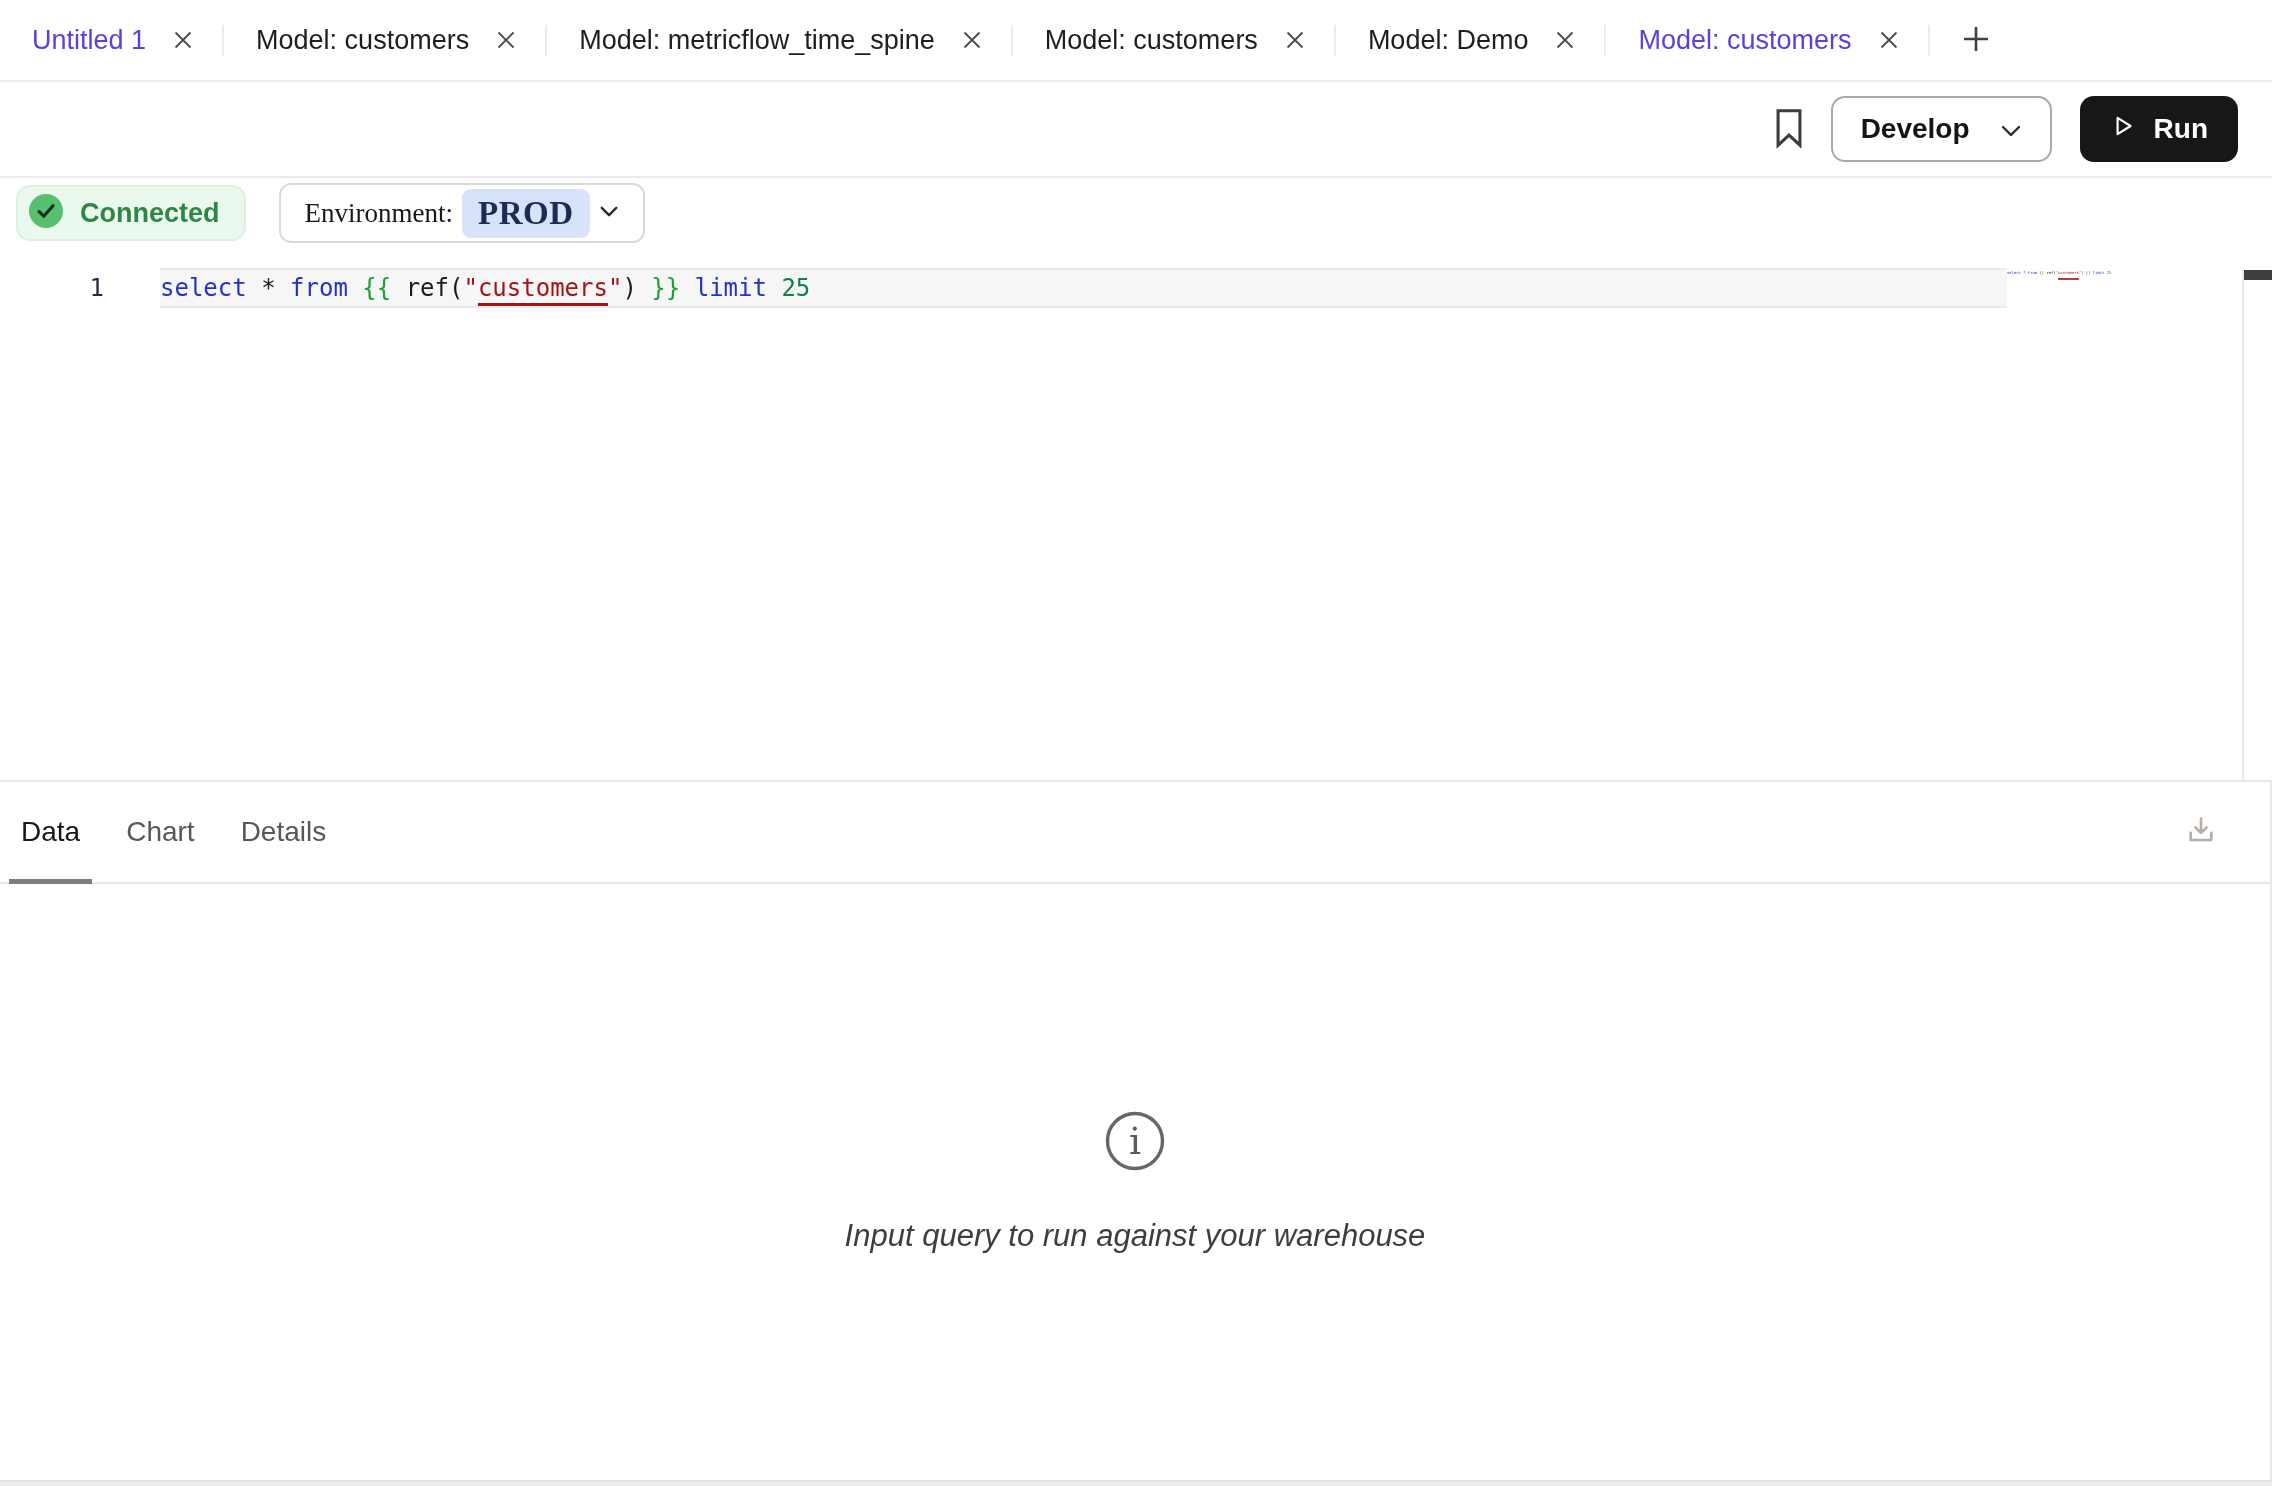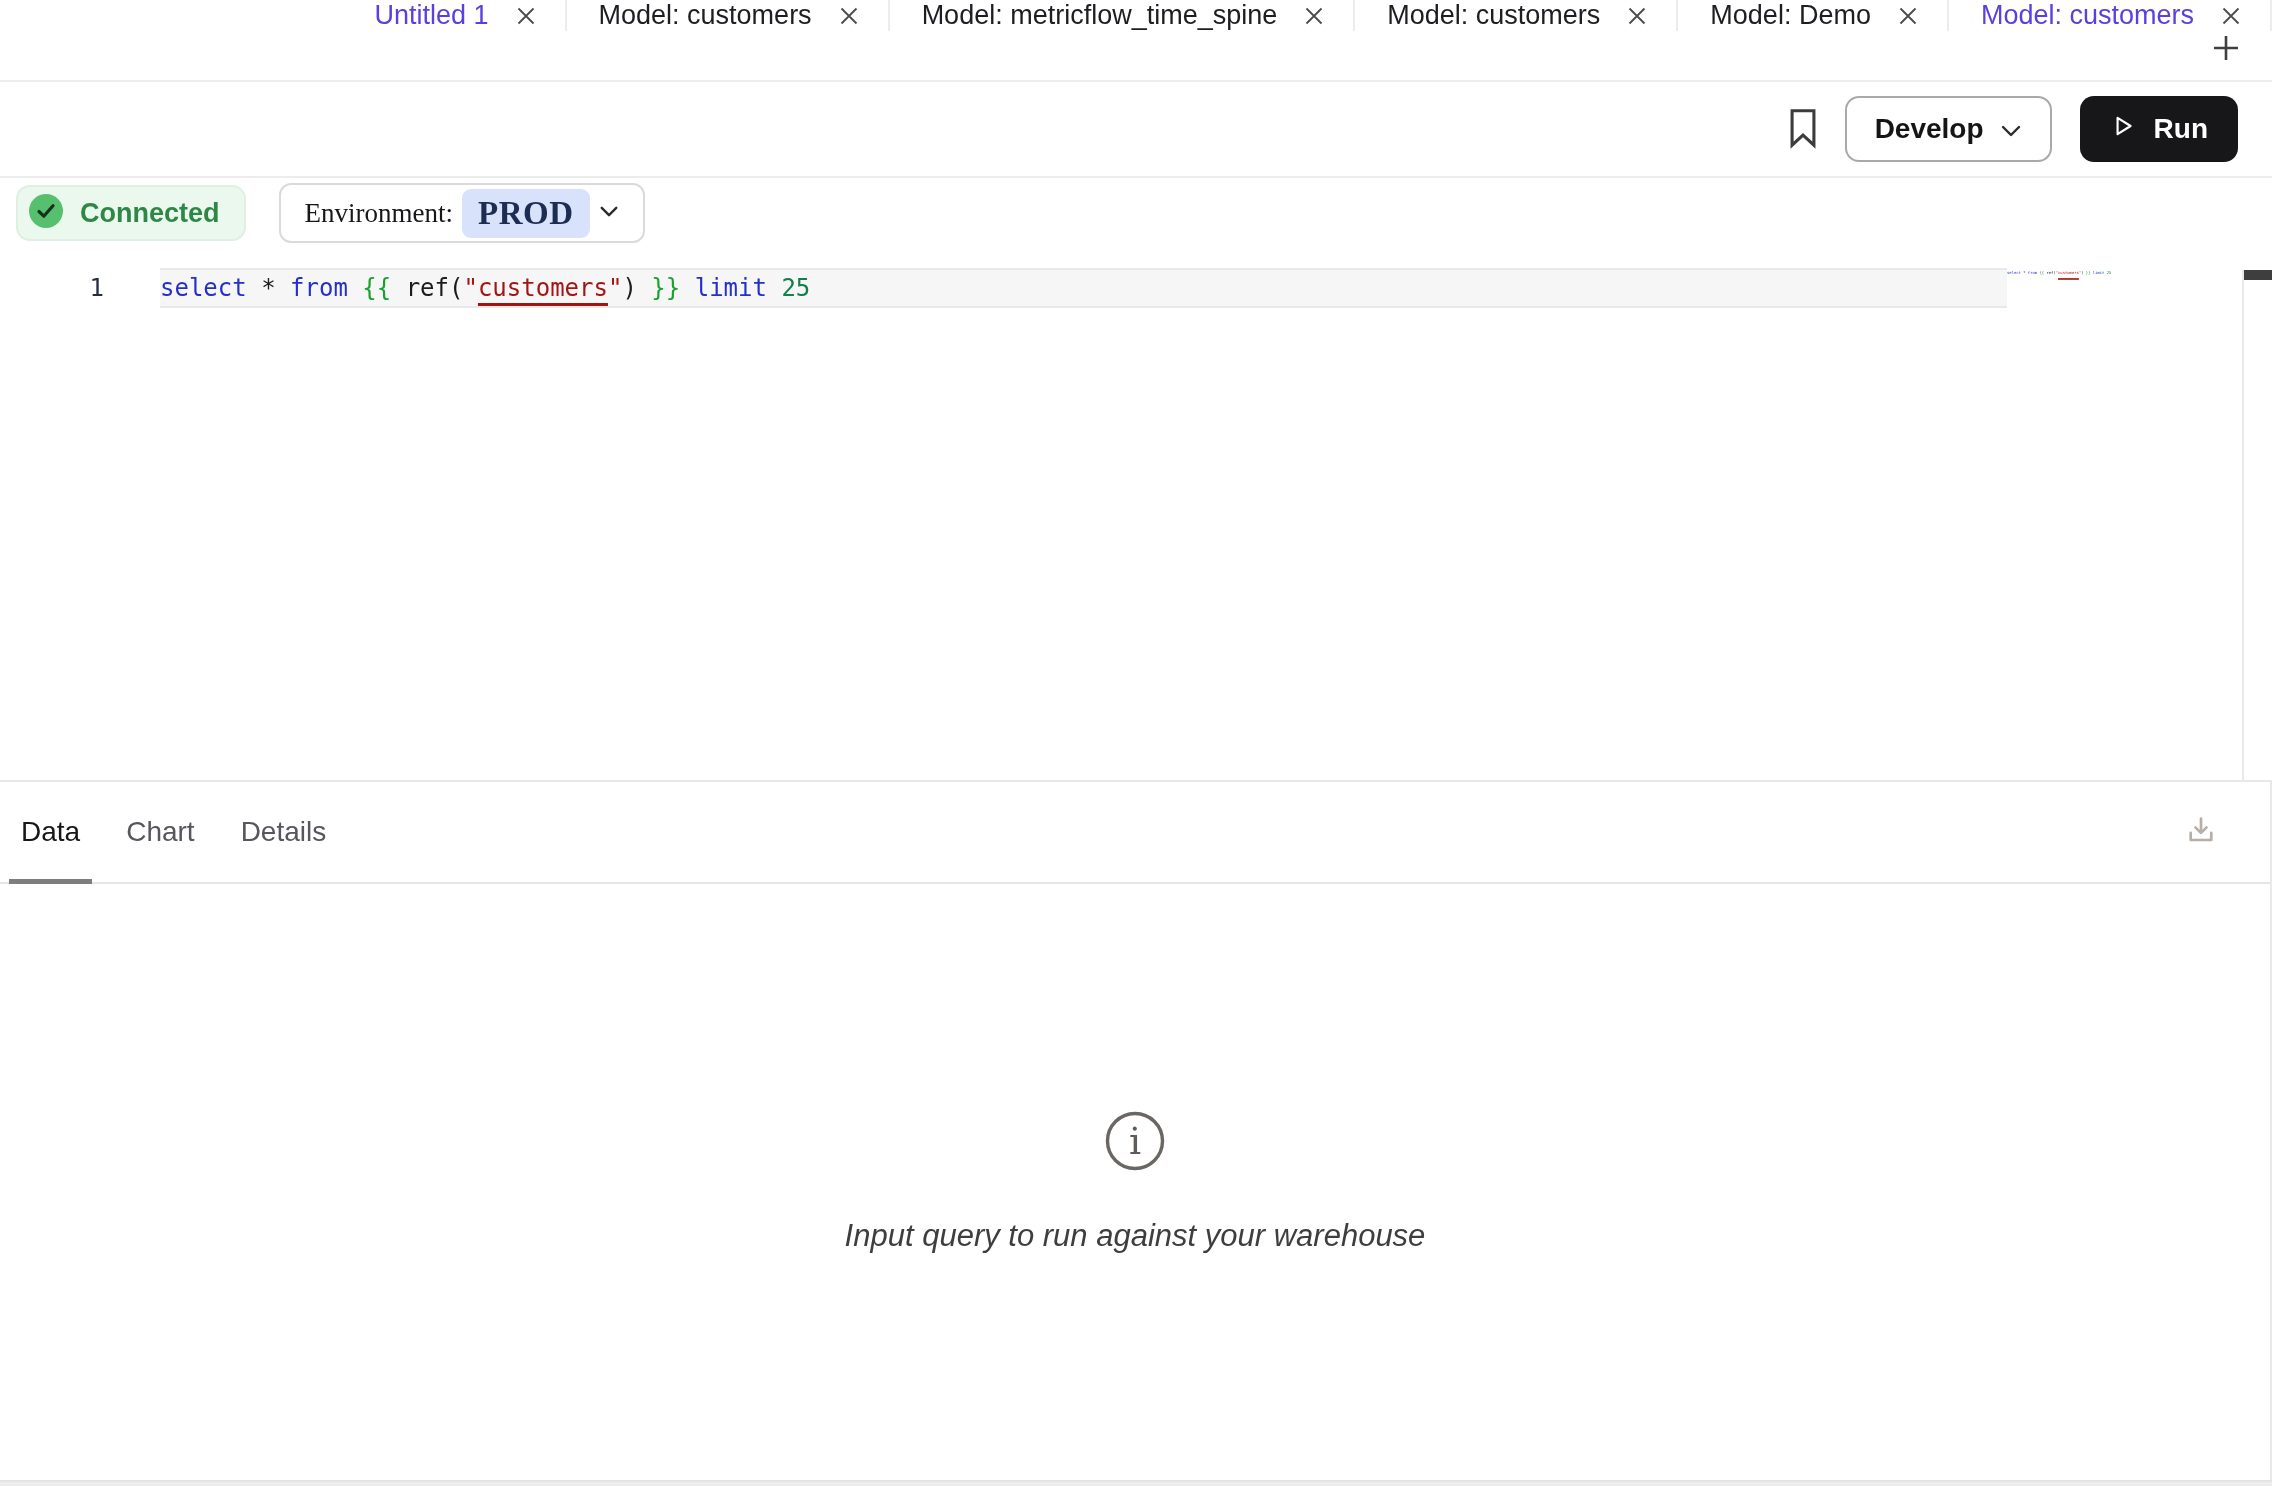--- a/index.html
+++ b/index.html
@@ -13,22 +13,21 @@
     overflow: hidden;
     color: #1d1d22;
   }
 
   
   .tabbar {
     display: flex;
     height: 82px;
     border-bottom: 2px solid #ececec;
     background: #fff;
-    align-items: flex-end;
-    flex-direction: column;
+    align-items: center;
   }
   .tabs { display: flex; align-items: stretch; }
   .tab {
     display: inline-flex;
     align-items: center;
     gap: 24px;
     padding: 0 26px 0 32px;
     border-right: 2px solid #ececec;
     font-size: 27px;
     background: #fff;
@@ -58,21 +57,21 @@
     align-items: center;
     gap: 28px;
     padding-right: 34px;
     background: #fff;
   }
   .icon-btn { background: none; border: none; display: inline-flex; align-items: center; cursor: pointer; }
   .btn-develop {
     height: 66px;
     display: inline-flex;
     align-items: center;
-    gap: 16px;
+    gap: 30px;
     padding: 0 28px;
     border: 2px solid #a9a9a9;
     border-radius: 14px;
     background: #fff;
     font-family: "Liberation Sans", sans-serif;
     font-size: 28px;
     font-weight: 600;
     color: #151515;
     cursor: pointer;
   }

